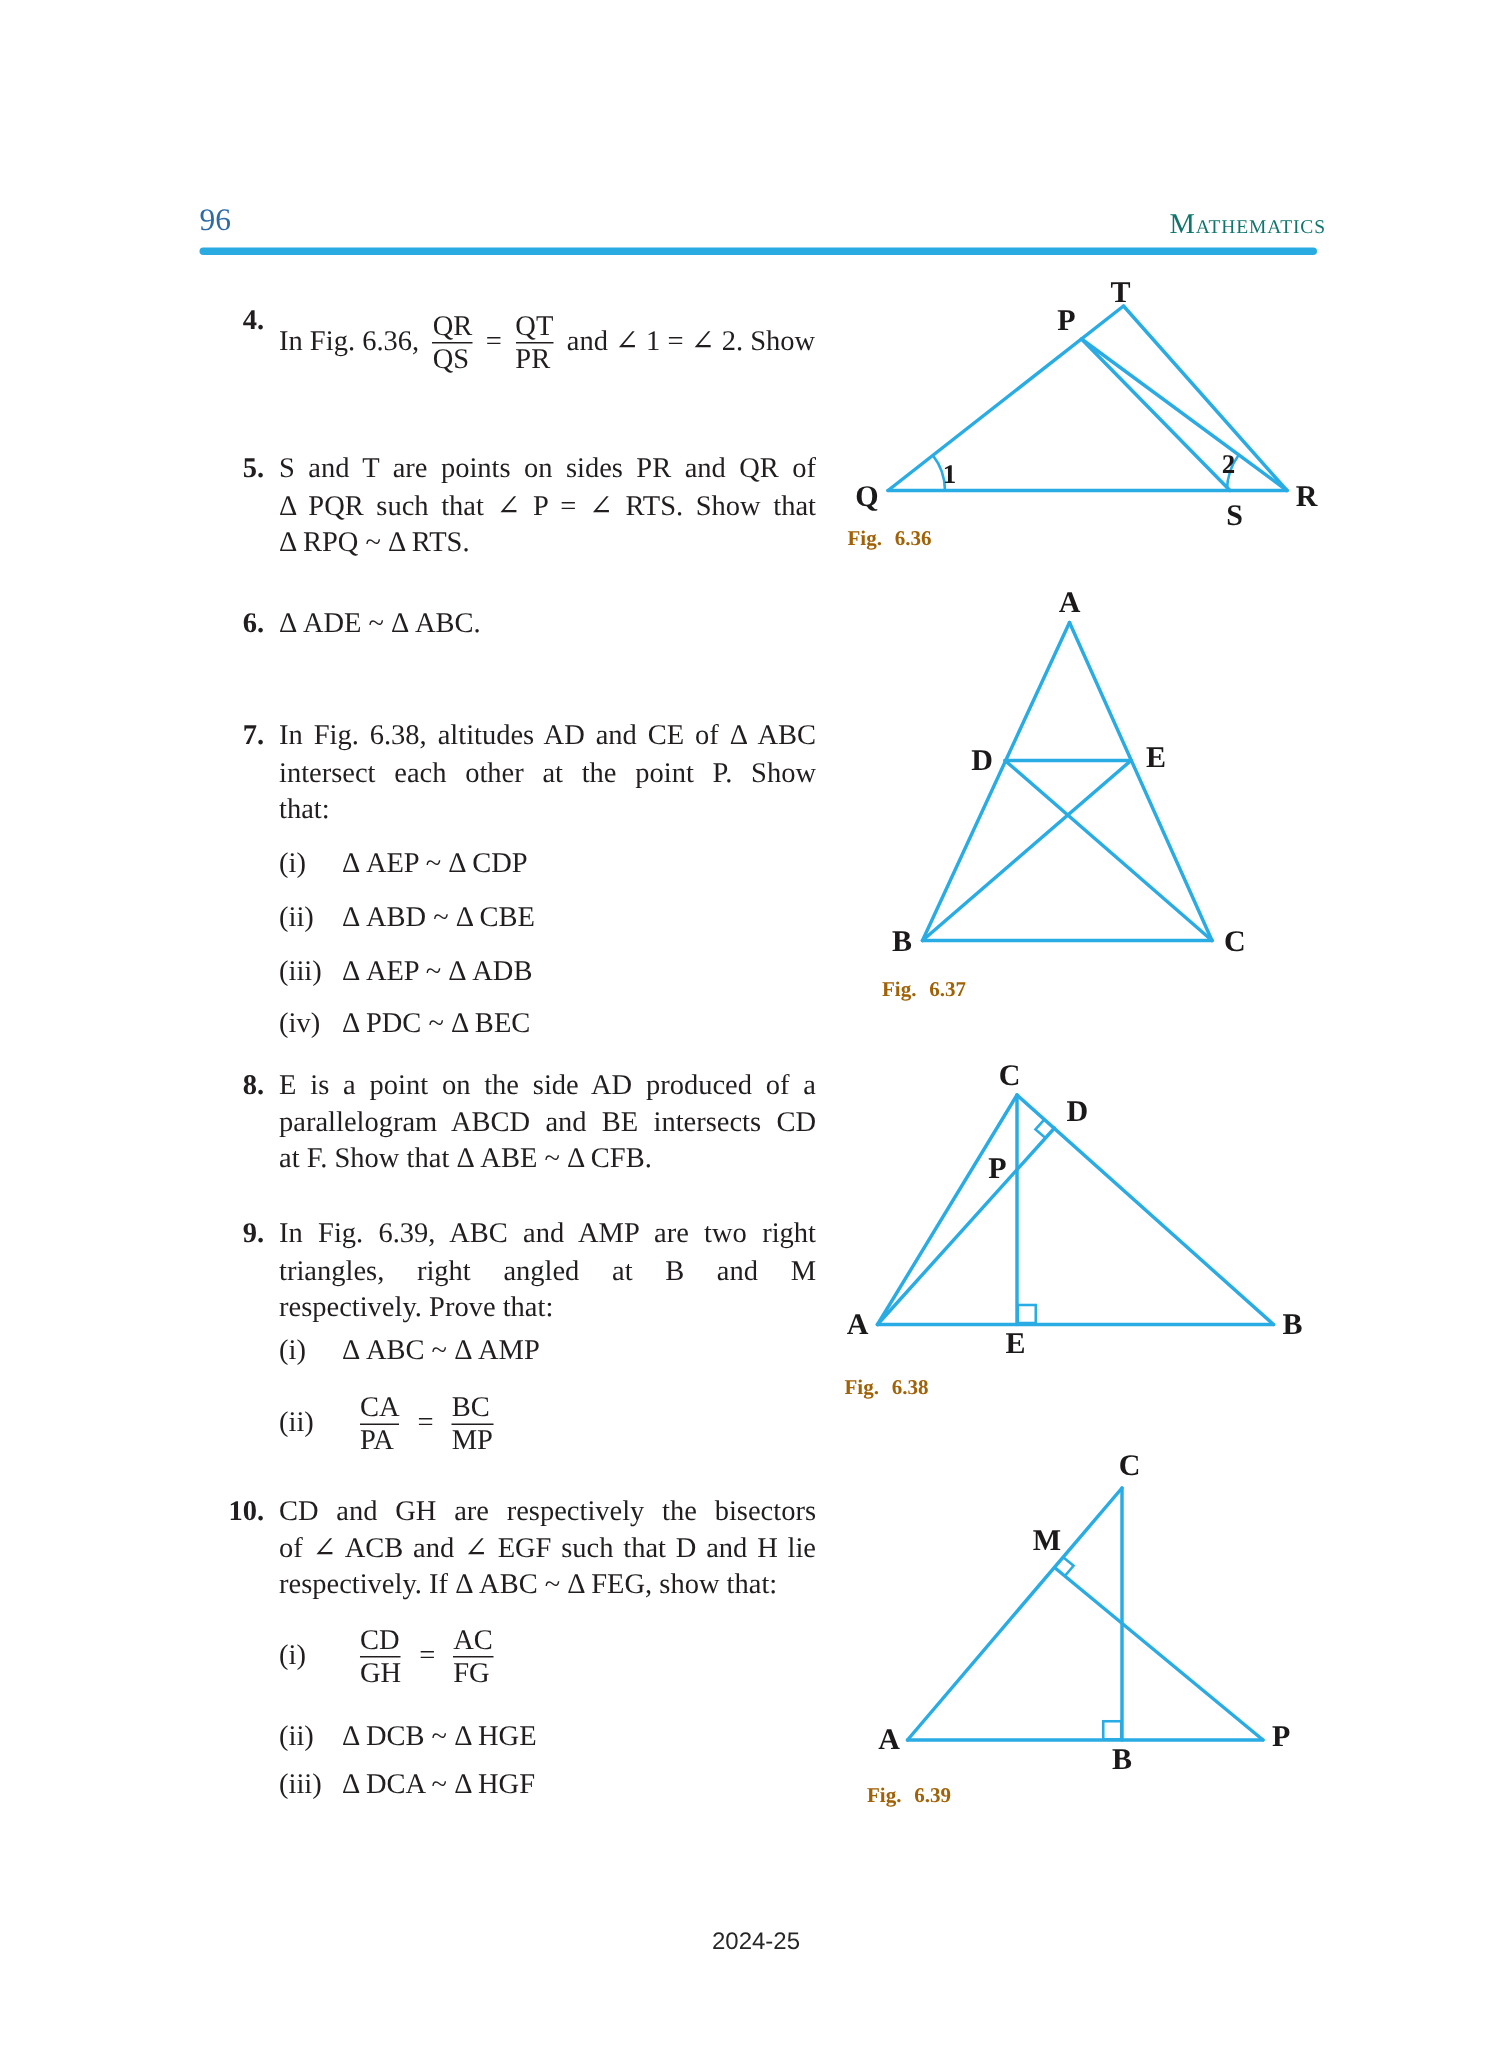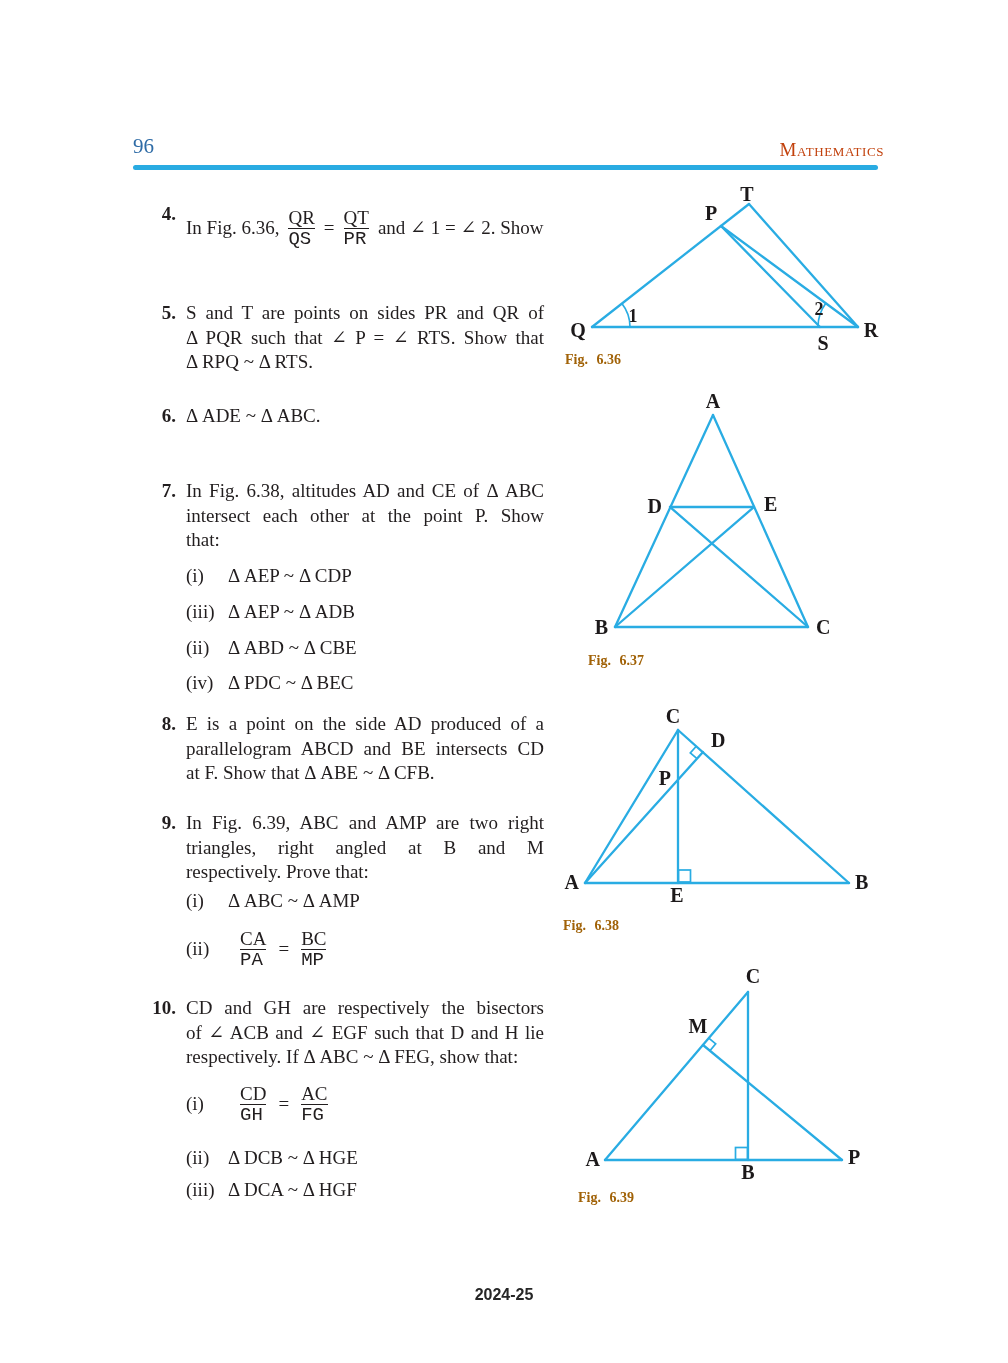--- a/index.html
+++ b/index.html
@@ -3,45 +3,45 @@
 <meta charset="utf-8">
 <style>
   html,body { margin:0; padding:0; background:#e8e8e8; }
   .page {
     position:relative; width:1008px; height:1363px; margin:0 auto;
     background:#ffffff; overflow:hidden;
     font-family:"Liberation Serif","DejaVu Serif",serif; color:#221e1f;
   }
   
   .hdr-num { position:absolute; left:133px; top:134px; font-size:21px; color:#2e6ba6; }
-  .hdr-title { position:absolute; top:139px; right:124px; font-variant:small-caps; font-size:19px; letter-spacing:.6px; color:#c2410c; }
+  .hdr-title { position:absolute; top:139px; right:124px; font-variant:small-caps; font-size:19px; letter-spacing:.6px; color:#0f766e; }
   .rule { position:absolute; left:133px; top:165px; width:745px; height:5px; background:#29abe2; border-radius:3px; }
   
   .prob { position:absolute; left:133px; width:412px; }
   .pnum { position:absolute; left:0; top:0; width:43px; text-align:right; font-weight:bold; font-size:19px; line-height:24.7px; }
   .ptext { margin-left:53px; width:358px; font-size:19px; line-height:24.7px; }
   .jl { text-align:justify; text-align-last:justify; }
   .itm { margin-top:11px; }
   .lbl { display:inline-block; min-width:42px; }
   .fracline { display:flex; align-items:center; gap:6px; height:52px; white-space:nowrap; }
   .fracrow { display:flex; align-items:center; gap:9px; height:52px; }
   .frac { display:inline-block; text-align:left; line-height:21px; padding:0 3px; }
   .frac .nm { display:block; }
-  .frac .den { display:block; border-top:1.6px solid #221e1f;font-family:Liberation Mono, monospace; }
+  .frac .den { display:block; border-top:1.6px solid #221e1f; }
   .l2gap { margin-top:5px; }
   
   .figsvg { position:absolute; overflow:visible; }
   .fl { fill:none; stroke:#29ace3; stroke-width:2.3; stroke-linecap:round; stroke-linejoin:round; }
   .fm { fill:none; stroke:#29ace3; stroke-width:1.7; }
   .flb { font-family:"Liberation Serif","DejaVu Serif",serif; font-weight:bold; font-size:20px; fill:#1c191a; }
   .fla { font-family:"Liberation Serif","DejaVu Serif",serif; font-weight:bold; font-size:18px; fill:#1c191a; }
   .cap { position:absolute; text-align:left; font-weight:bold; font-size:14px; color:#a16207; word-spacing:5px; }
   
   .footer { position:absolute; left:0; top:1286px; width:1008px; text-align:center;
-    font-family:"Liberation Sans","DejaVu Sans",sans-serif; font-size:16px; color:#262626;font-weight:bold; }
+    font-family:"Liberation Sans","DejaVu Sans",sans-serif; font-size:16px; color:#262626; }
 </style>
 </head>
 <body>
 
 <div class="page">
 
   <div class="hdr-num">96</div>
   <div class="hdr-title">Mathematics</div>
   <div class="rule"></div>
 
@@ -80,22 +80,22 @@
     </div>
   </div>
 
   <div class="prob" style="top:479px;">
     <div class="pnum">7.</div>
     <div class="ptext">
       <div class="jl">In Fig. 6.38, altitudes AD and CE of Δ ABC</div>
       <div class="jl">intersect each other at the point P. Show</div>
       <div>that:</div>
       <div class="itm"><span class="lbl">(i)</span><span>Δ AEP ~ Δ CDP</span></div>
+      <div class="itm"><span class="lbl">(ii)</span><span>Δ ABD ~ Δ CBE</span></div>
       <div class="itm"><span class="lbl">(iii)</span><span>Δ AEP ~ Δ ADB</span></div>
-      <div class="itm"><span class="lbl">(ii)</span><span>Δ ABD ~ Δ CBE</span></div>
       <div class="itm"><span class="lbl">(iv)</span><span>Δ PDC ~ Δ BEC</span></div>
     </div>
   </div>
 
   <div class="prob" style="top:712px;">
     <div class="pnum">8.</div>
     <div class="ptext">
       <div class="jl">E is a point on the side AD produced of a</div>
       <div class="jl">parallelogram ABCD and BE intersects CD</div>
       <div>at F. Show that Δ ABE ~ Δ CFB.</div>

